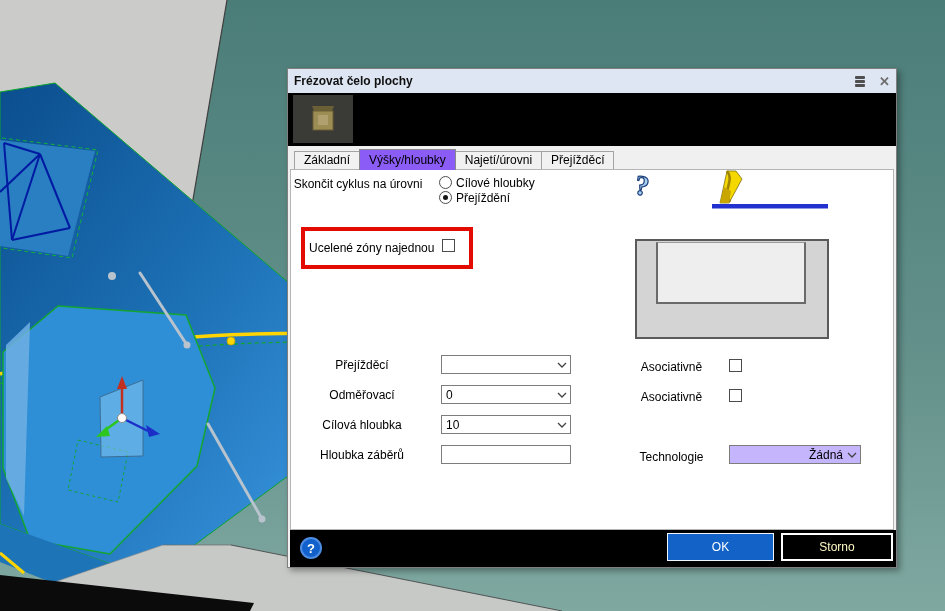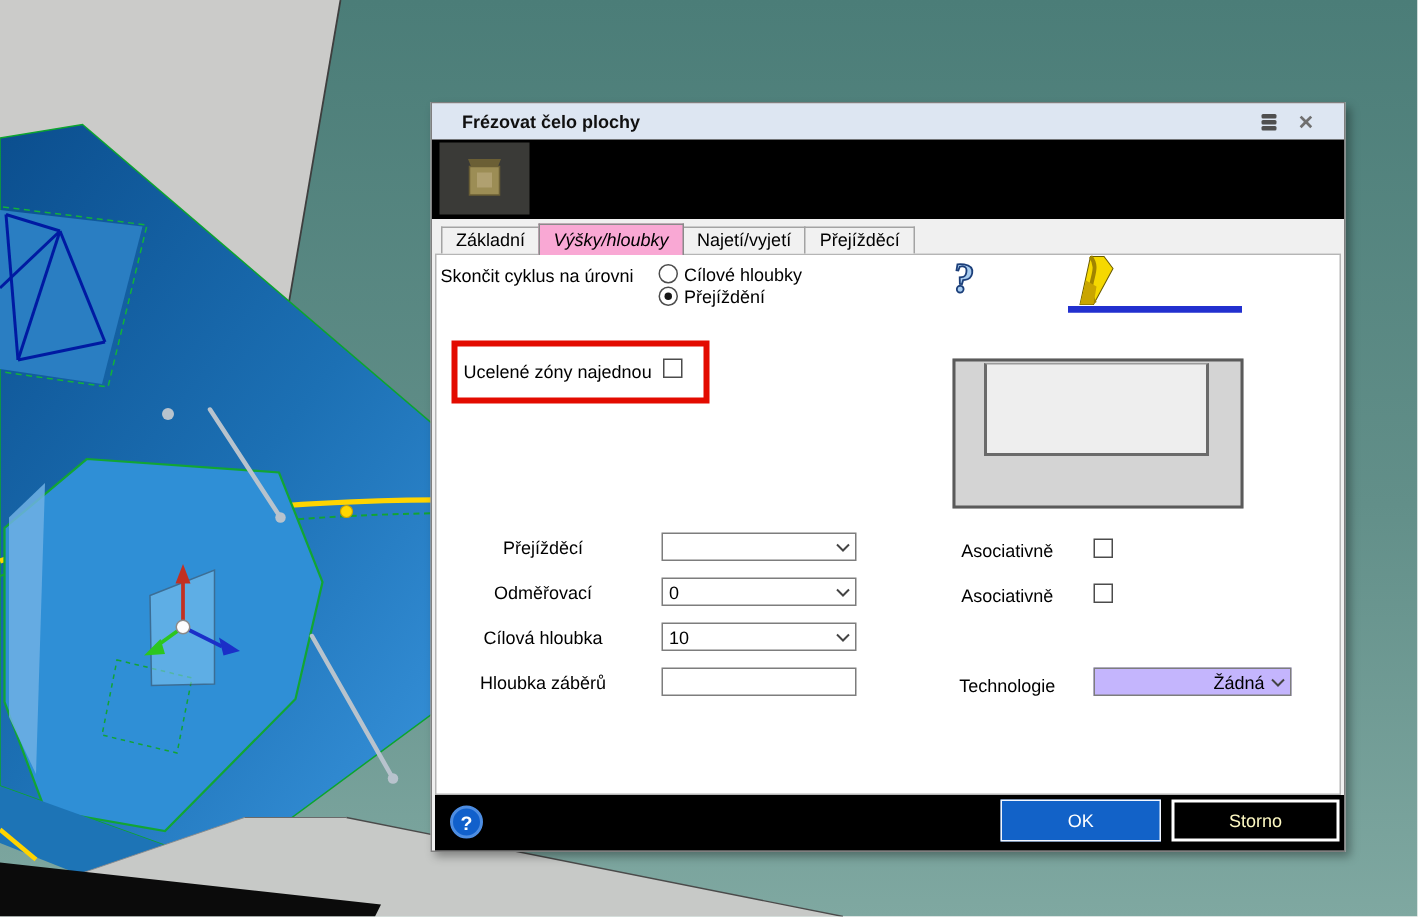--- a/index.html
+++ b/index.html
@@ -8,35 +8,35 @@
   svg text{font-family:"Liberation Serif",serif;}
 
   
   .viewport{position:absolute;left:0;top:0;width:945px;height:611px;z-index:0;}
 
   
   .dialog{position:absolute;left:287px;top:68px;width:610px;height:500px;
           background:#f0f0f0;border:1px solid #7f7f7f;box-sizing:border-box;
           box-shadow:3px 3px 6px rgba(0,0,0,.35);z-index:5;}
   .titlebar{position:absolute;left:0;top:0;right:0;height:24px;background:#dde6f2;
-            display:flex;align-items:center;padding:0 20px;box-sizing:border-box;}
+            display:flex;align-items:center;padding:0 6px;box-sizing:border-box;}
   .title{font-weight:bold;color:#101010;}
   .tb-icons{margin-left:auto;display:flex;align-items:center;gap:14px;}
   .menu-icon{display:flex;flex-direction:column;gap:1px;cursor:pointer;}
   .menu-icon .bar{width:10px;height:3px;background:#4f4f4f;border-radius:1px;}
   .close-btn{color:#6f6f6f;font-size:13px;font-weight:bold;cursor:pointer;line-height:1;}
 
   .strip{position:absolute;left:0;top:24px;right:0;height:53px;background:#000;}
   .thumb{position:absolute;left:5px;top:2px;width:60px;height:48px;background:#3a3a37;
          display:flex;align-items:center;justify-content:center;cursor:pointer;}
 
   .tabs{position:absolute;left:6px;top:80px;display:flex;align-items:flex-end;z-index:3;text-align:center;}
   .tab{height:17px;line-height:17px;padding:0 9px;background:#f1f1f1;
        border:1px solid #a3a3a3;border-bottom:none;margin-right:-1px;cursor:pointer;white-space:nowrap;}
-  .tab.active{background:#f9a8d4;height:20px;line-height:20px;margin-bottom:-1px;z-index:4;position:relative;border-color:#8a8a8a;font-style:italic;}
+  .tab.active{background:#8b5cf6;height:20px;line-height:20px;margin-bottom:-1px;z-index:4;position:relative;border-color:#8a8a8a;}
 
   .pane{position:absolute;left:2px;top:100px;width:604px;height:361px;background:#fff;
         border:1px solid #b5b5b5;box-sizing:border-box;}
 
   .lbl{position:absolute;white-space:nowrap;z-index:6;}
   .lbl.r{text-align:center;}
 
   input[type=radio],input[type=checkbox]{
      -webkit-appearance:none;appearance:none;width:13px;height:13px;margin:0;
      border:1px solid #4c4c4c;background:#fff;position:absolute;z-index:6;cursor:pointer;box-sizing:border-box;}
@@ -169,21 +169,21 @@
         <polygon points="4,3 26,3 24,8 6,8" fill="#6b5f35"></polygon>
         <rect x="5" y="8" width="20" height="19" fill="#9c8d55" stroke="#6b5f35" stroke-width="1"></rect>
         <rect x="10" y="12" width="10" height="10" fill="#b0a070"></rect>
       </svg>
     </div>
   </div>
 
   <div class="tabs">
     <span class="tab">Základní</span>
     <span class="tab active">Výšky/hloubky</span>
-    <span class="tab">Najetí/vyjetí</span>
+    <span class="tab">Najetí/úrovni</span>
     <span class="tab">Přejížděcí</span>
   </div>
 
   <div class="pane"></div>
 
   <div class="lbl r" style="left:0;top:108px;width:140px;">Skončit cyklus na úrovni</div>
   <input type="radio" name="endcycle" style="left: 151px; top: 107px;">
   <span class="lbl" style="left:168px;top:107px;">Cílové hloubky</span>
   <input type="radio" name="endcycle" style="left: 151px; top: 122px;" checked="true">
   <span class="lbl" style="left:168px;top:122px;">Přejíždění</span>

